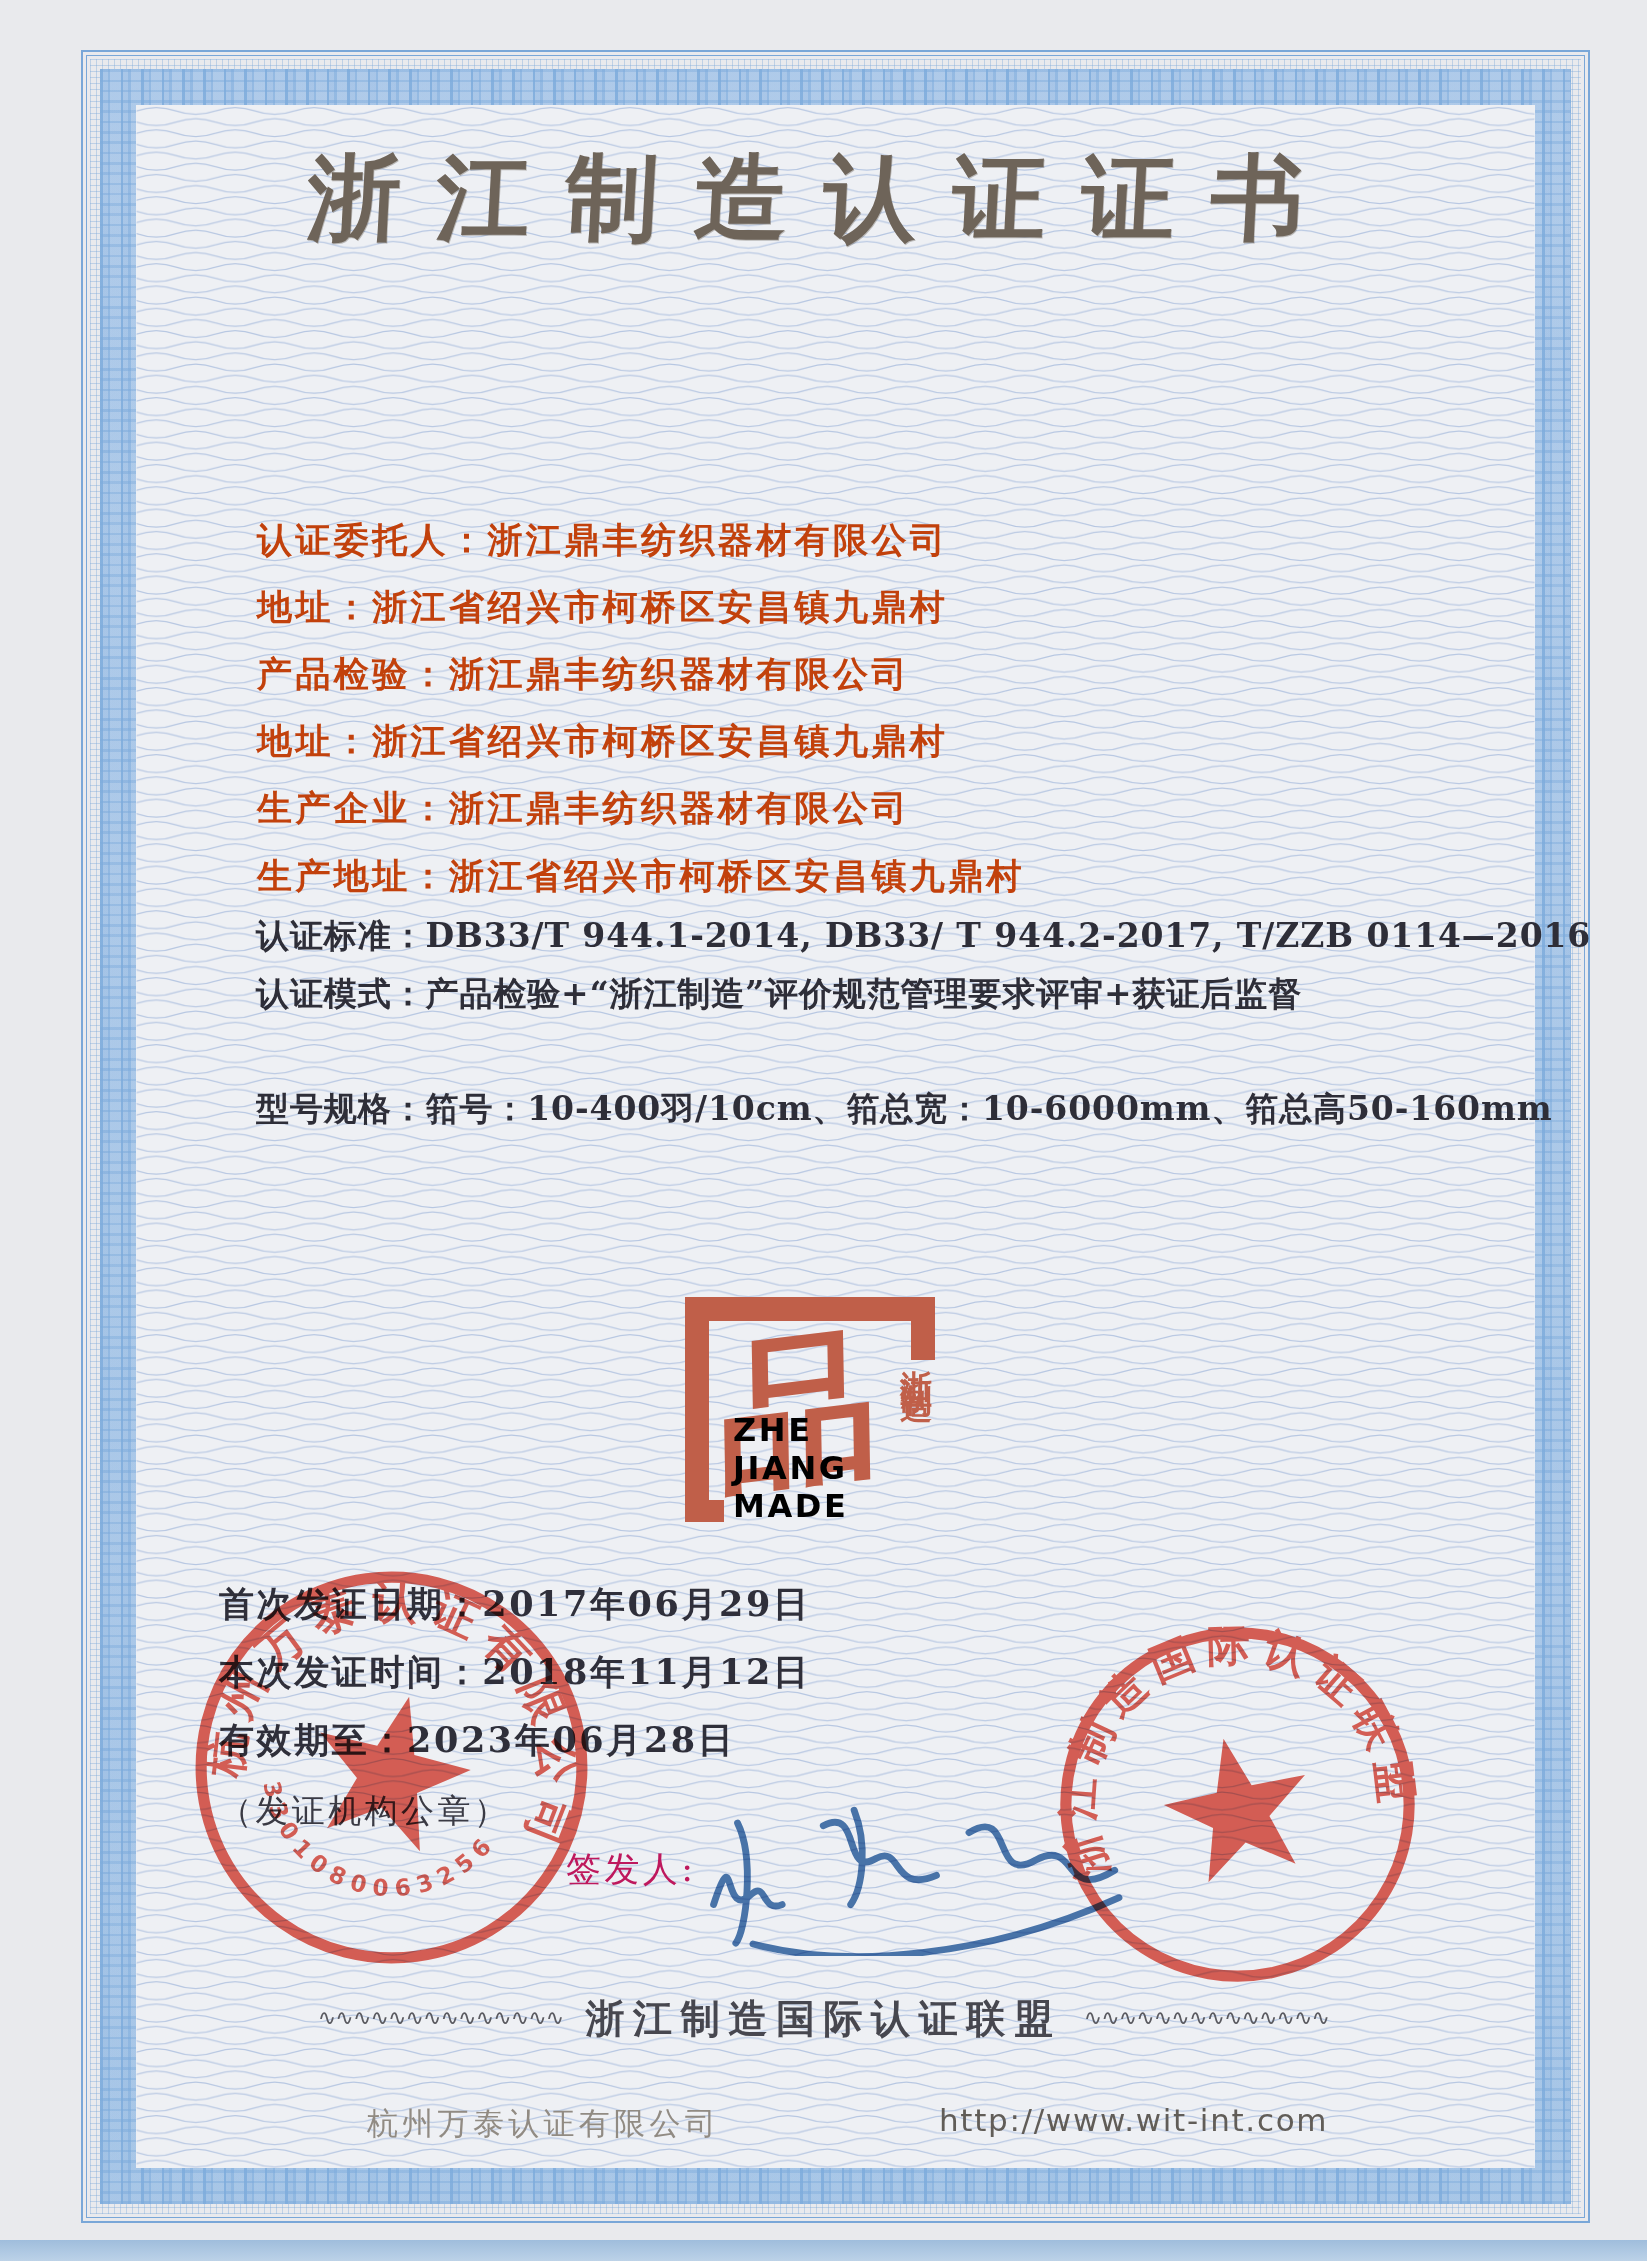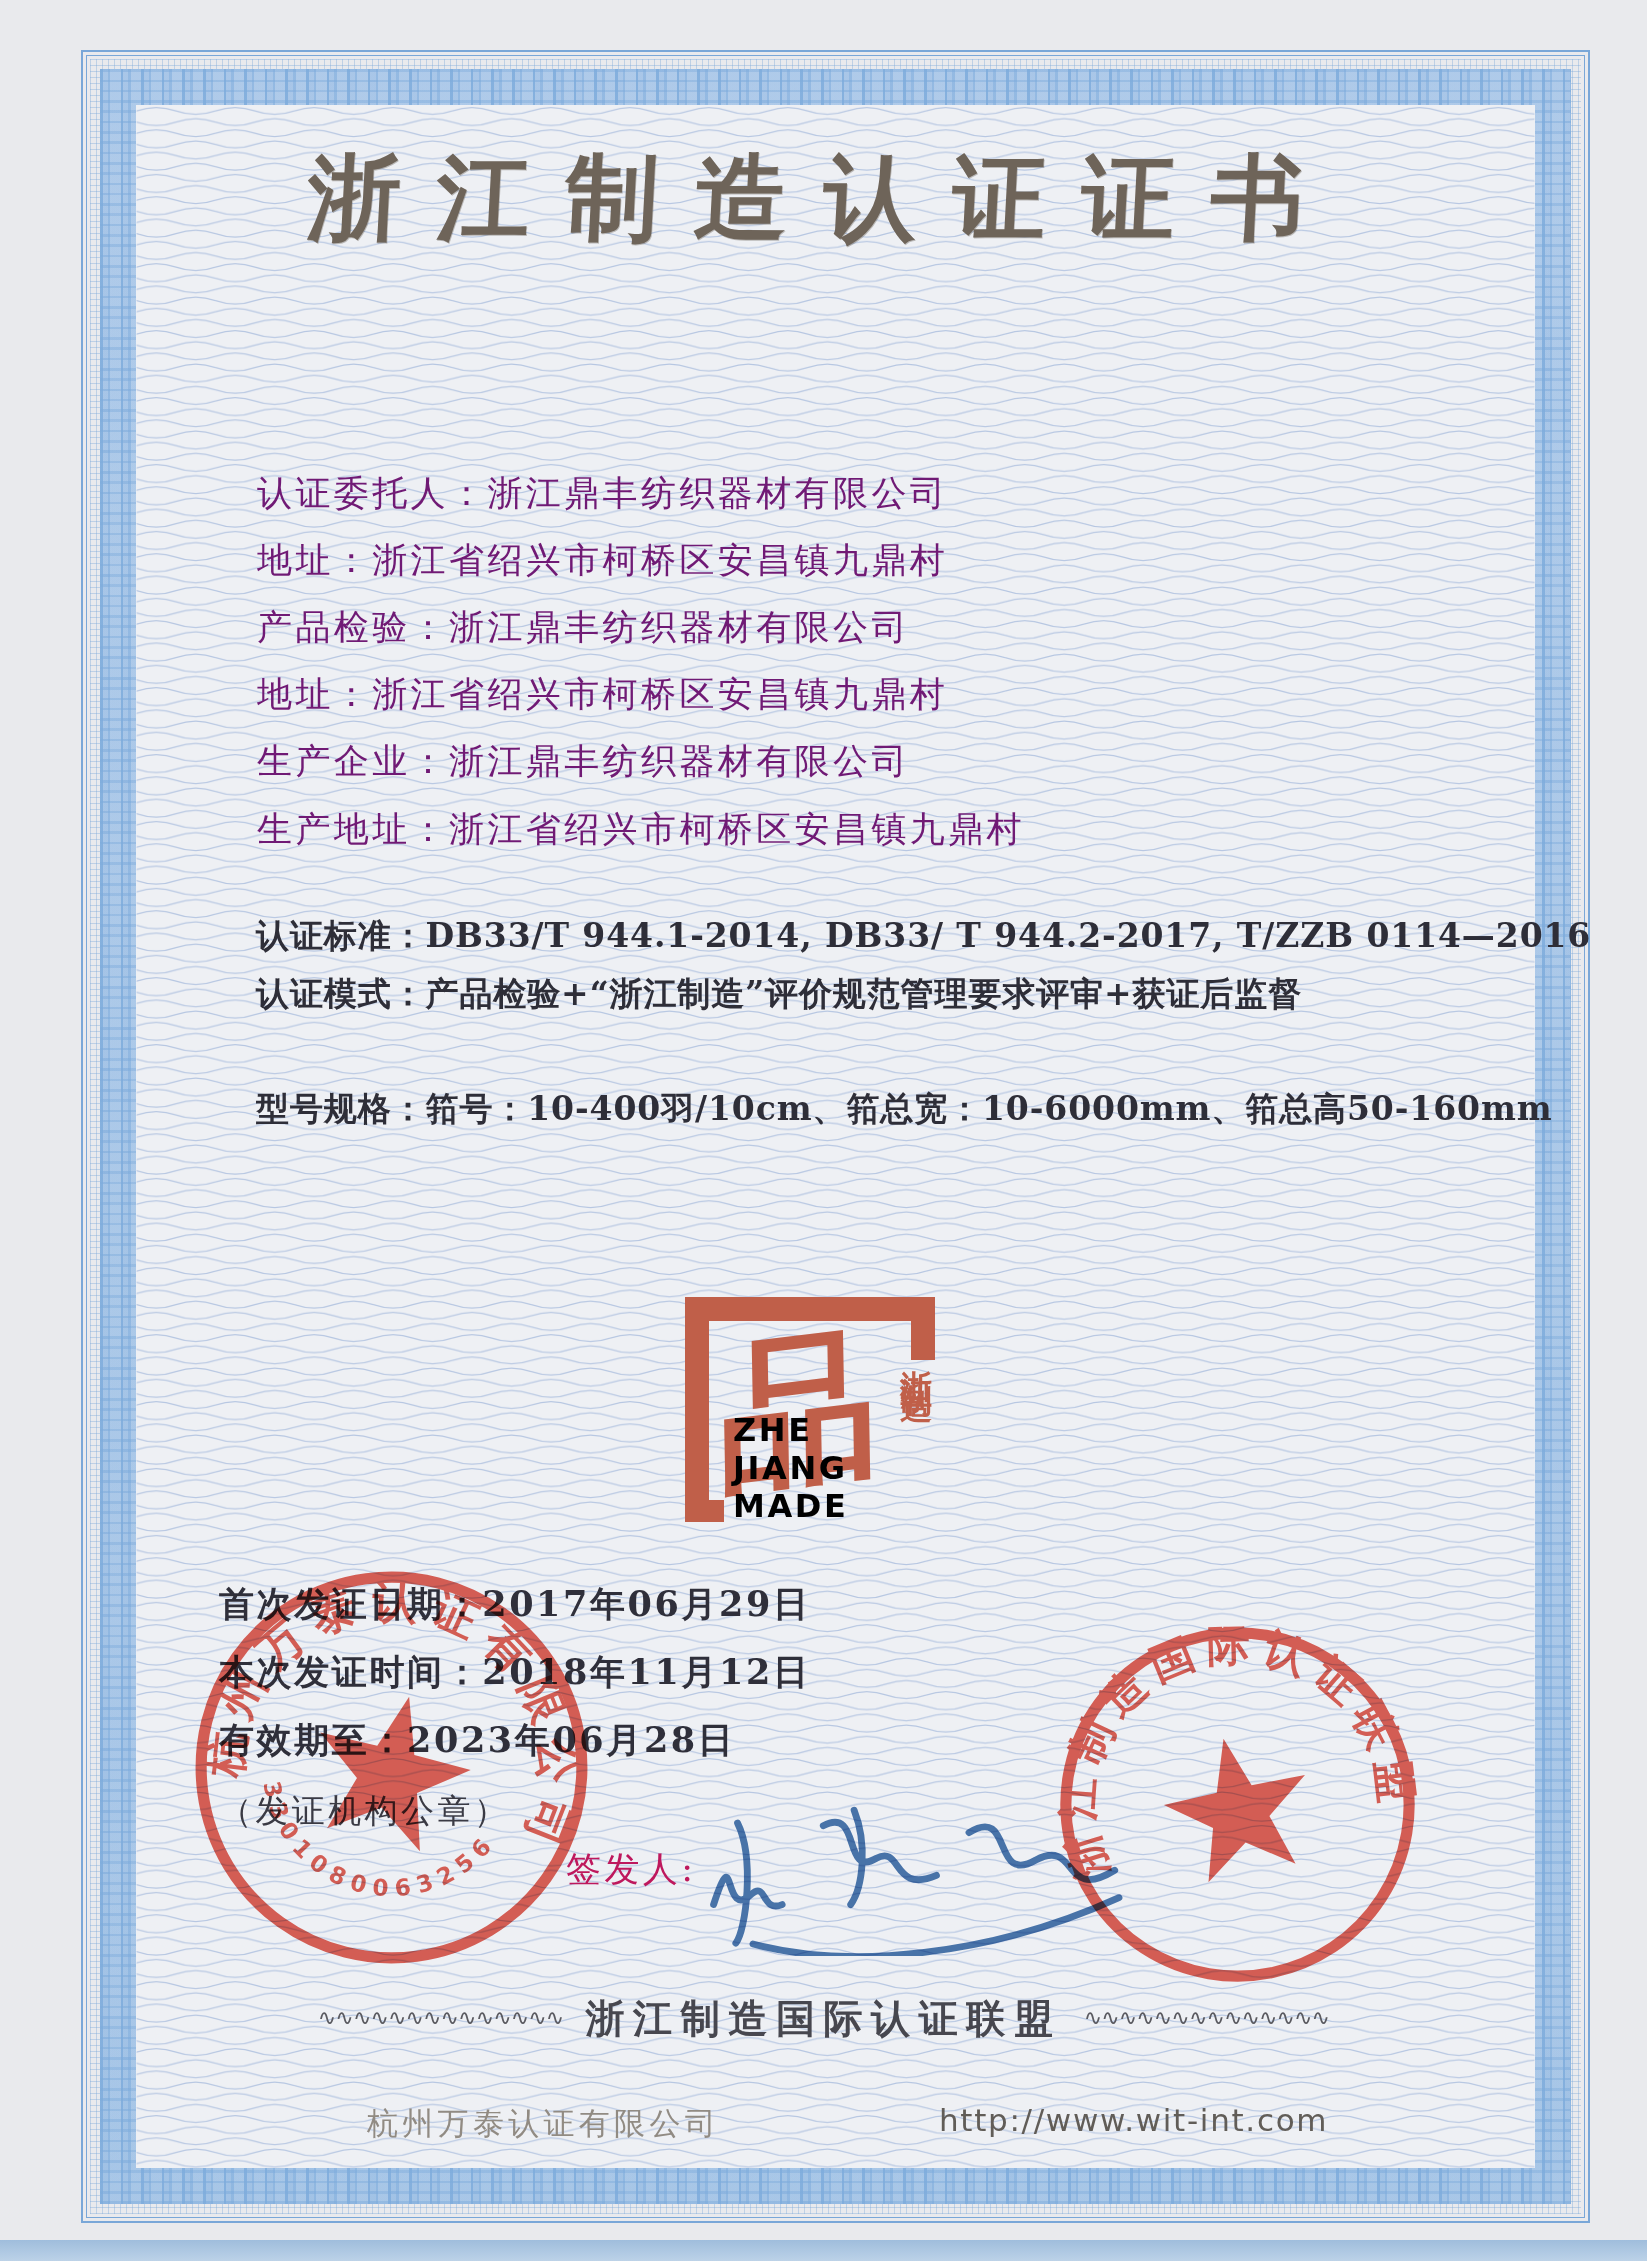--- a/index.html
+++ b/index.html
@@ -31,21 +31,21 @@
   .title{
     left:0;right:0;top:136px;text-align:center;
     font-family:"DejaVu Serif","Liberation Serif",serif;font-weight:700;
     font-size:93px;letter-spacing:36px;color:#6e6459;
     transform:skewX(-3deg);text-shadow:0.9px 0.9px 0 rgba(90,80,70,.35);
   }
   .certno{
     left:0;right:0;top:353px;text-align:center;
     font-weight:700;font-size:40px;letter-spacing:2.6px;color:#32323c;
   }
-  .info{left:257px;font-weight:400;font-size:35px;letter-spacing:3.4px;color:#701a75;}
+  .info{left:257px;font-weight:700;font-size:35px;letter-spacing:3.4px;color:#c2410c;margin-top:47px;}
   .spec{left:256px;font-family:"DejaVu Serif","Liberation Serif",serif;font-weight:700;font-size:33px;letter-spacing:0.9px;color:#2e2e38;text-align:right;}
   .statement{
     position:absolute;left:250px;top:1139px;width:1246px;
     font-family:"DejaVu Serif","Liberation Serif",serif;
     font-size:32px;line-height:60px;color:#34343e;
     text-indent:2em;text-align:justify;white-space:normal;letter-spacing:0.9px;
   }
   .date-line{left:219px;font-family:"DejaVu Serif","Liberation Serif",serif;font-weight:700;font-size:35px;letter-spacing:2.6px;color:#2f2f3a;}
   .seal-note{left:219px;top:1789px;font-family:"DejaVu Serif","Liberation Serif",serif;font-size:33px;letter-spacing:3.4px;color:#3a3a44;}
   .issuer{left:566px;top:1846px;font-family:"DejaVu Serif","Liberation Serif",serif;font-size:35px;letter-spacing:3.4px;color:#be185d;}

